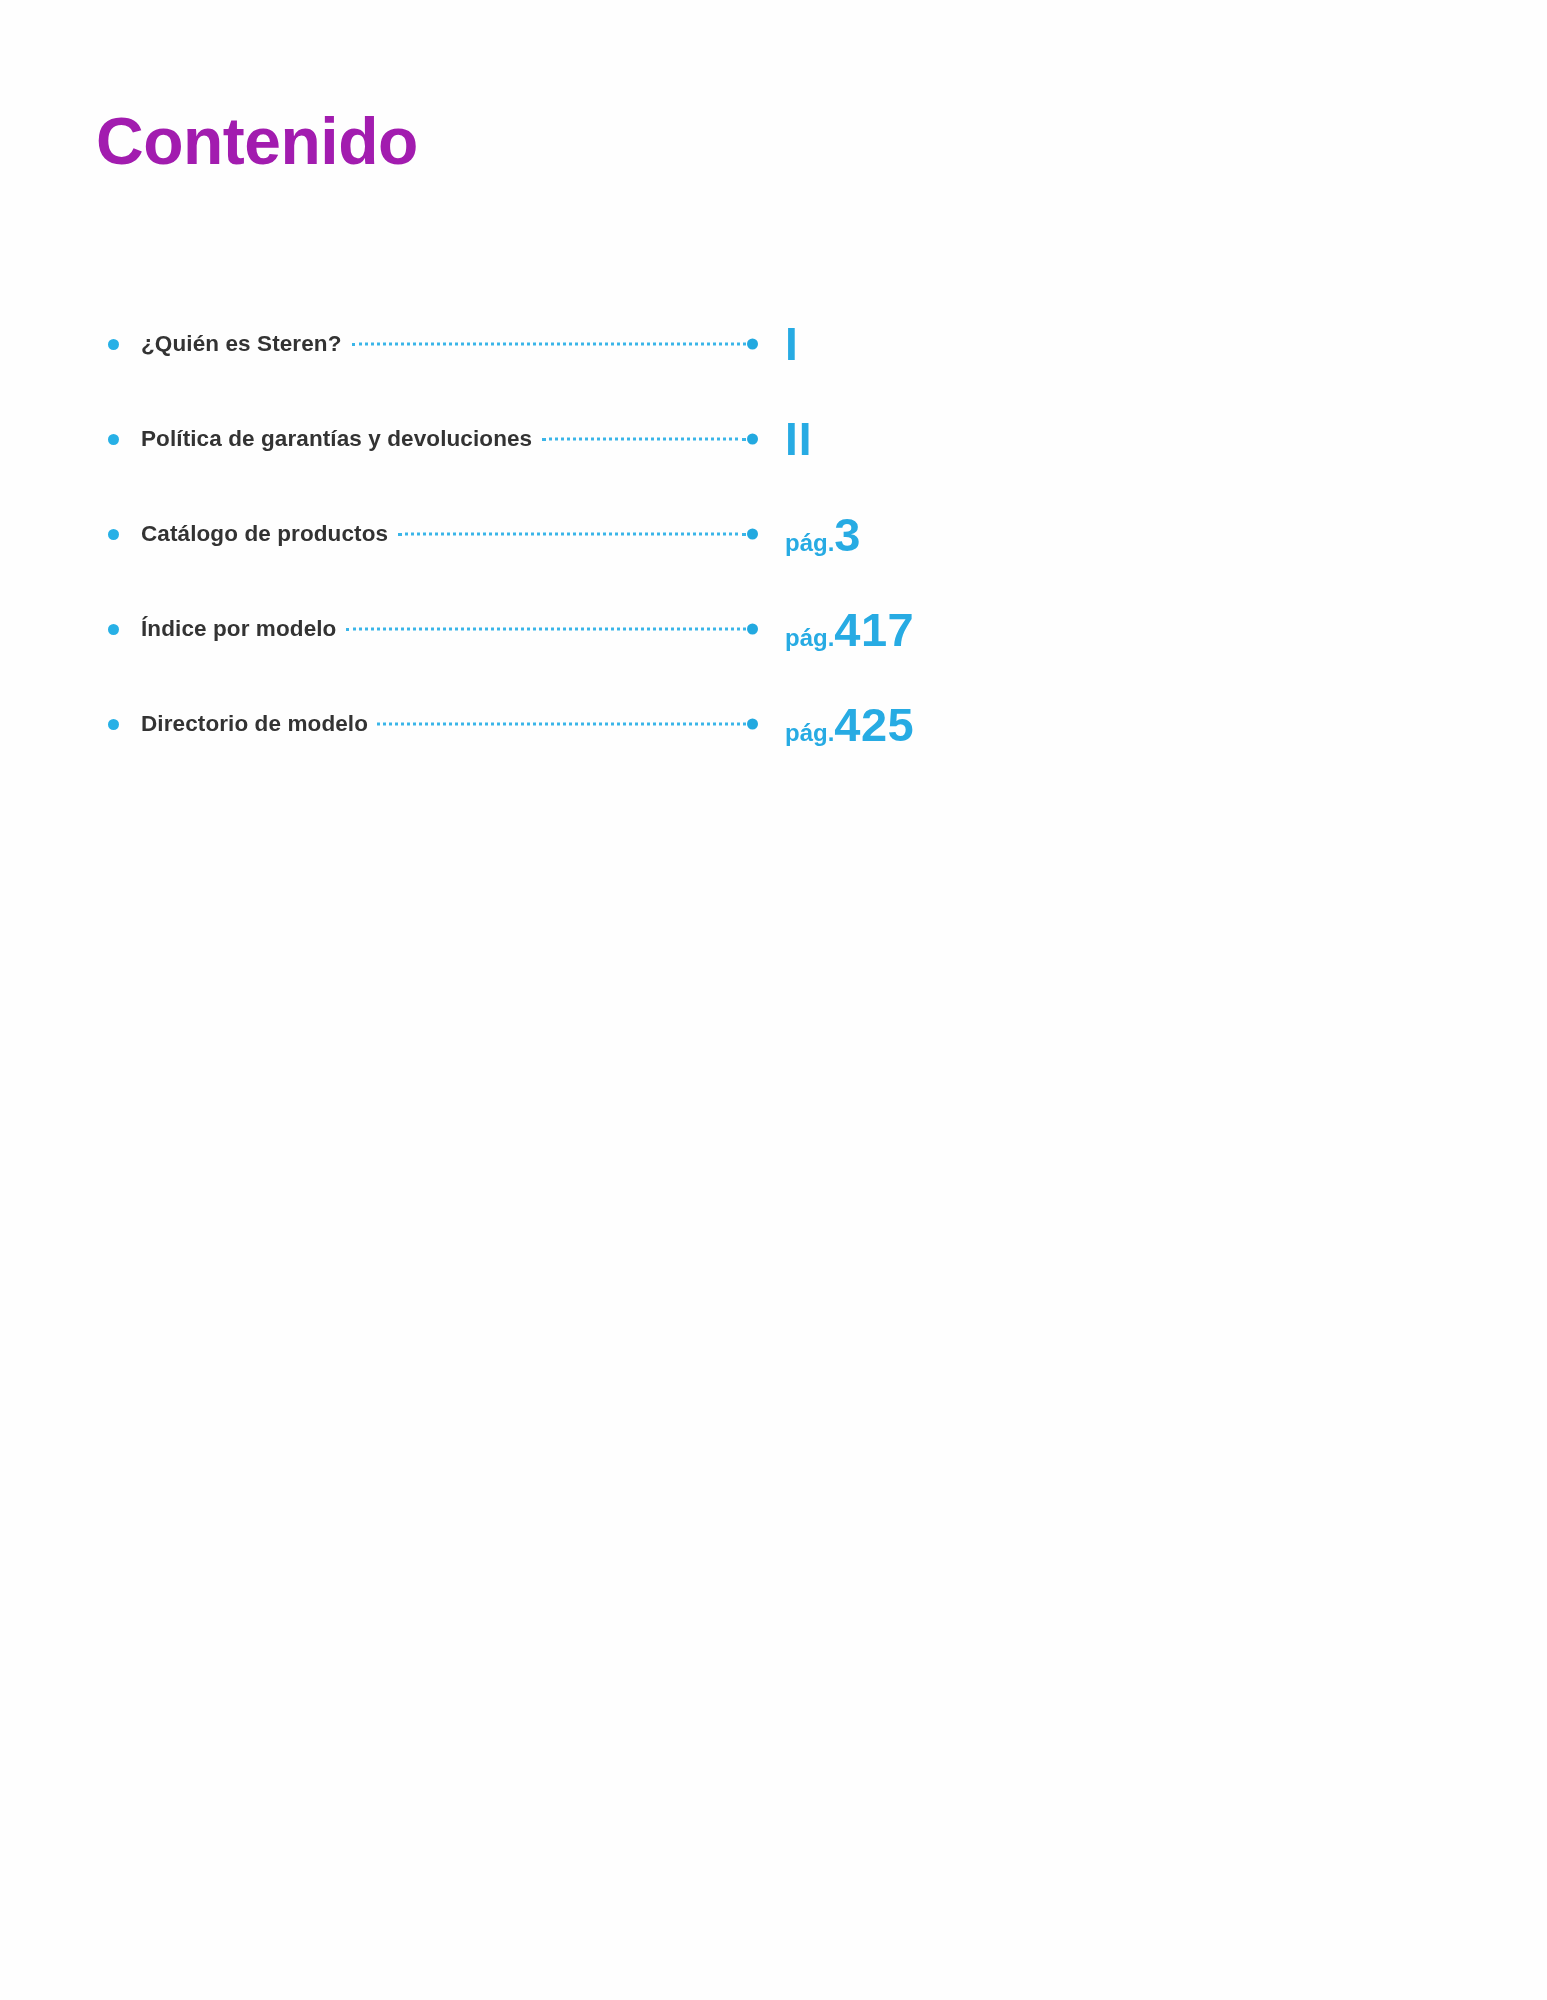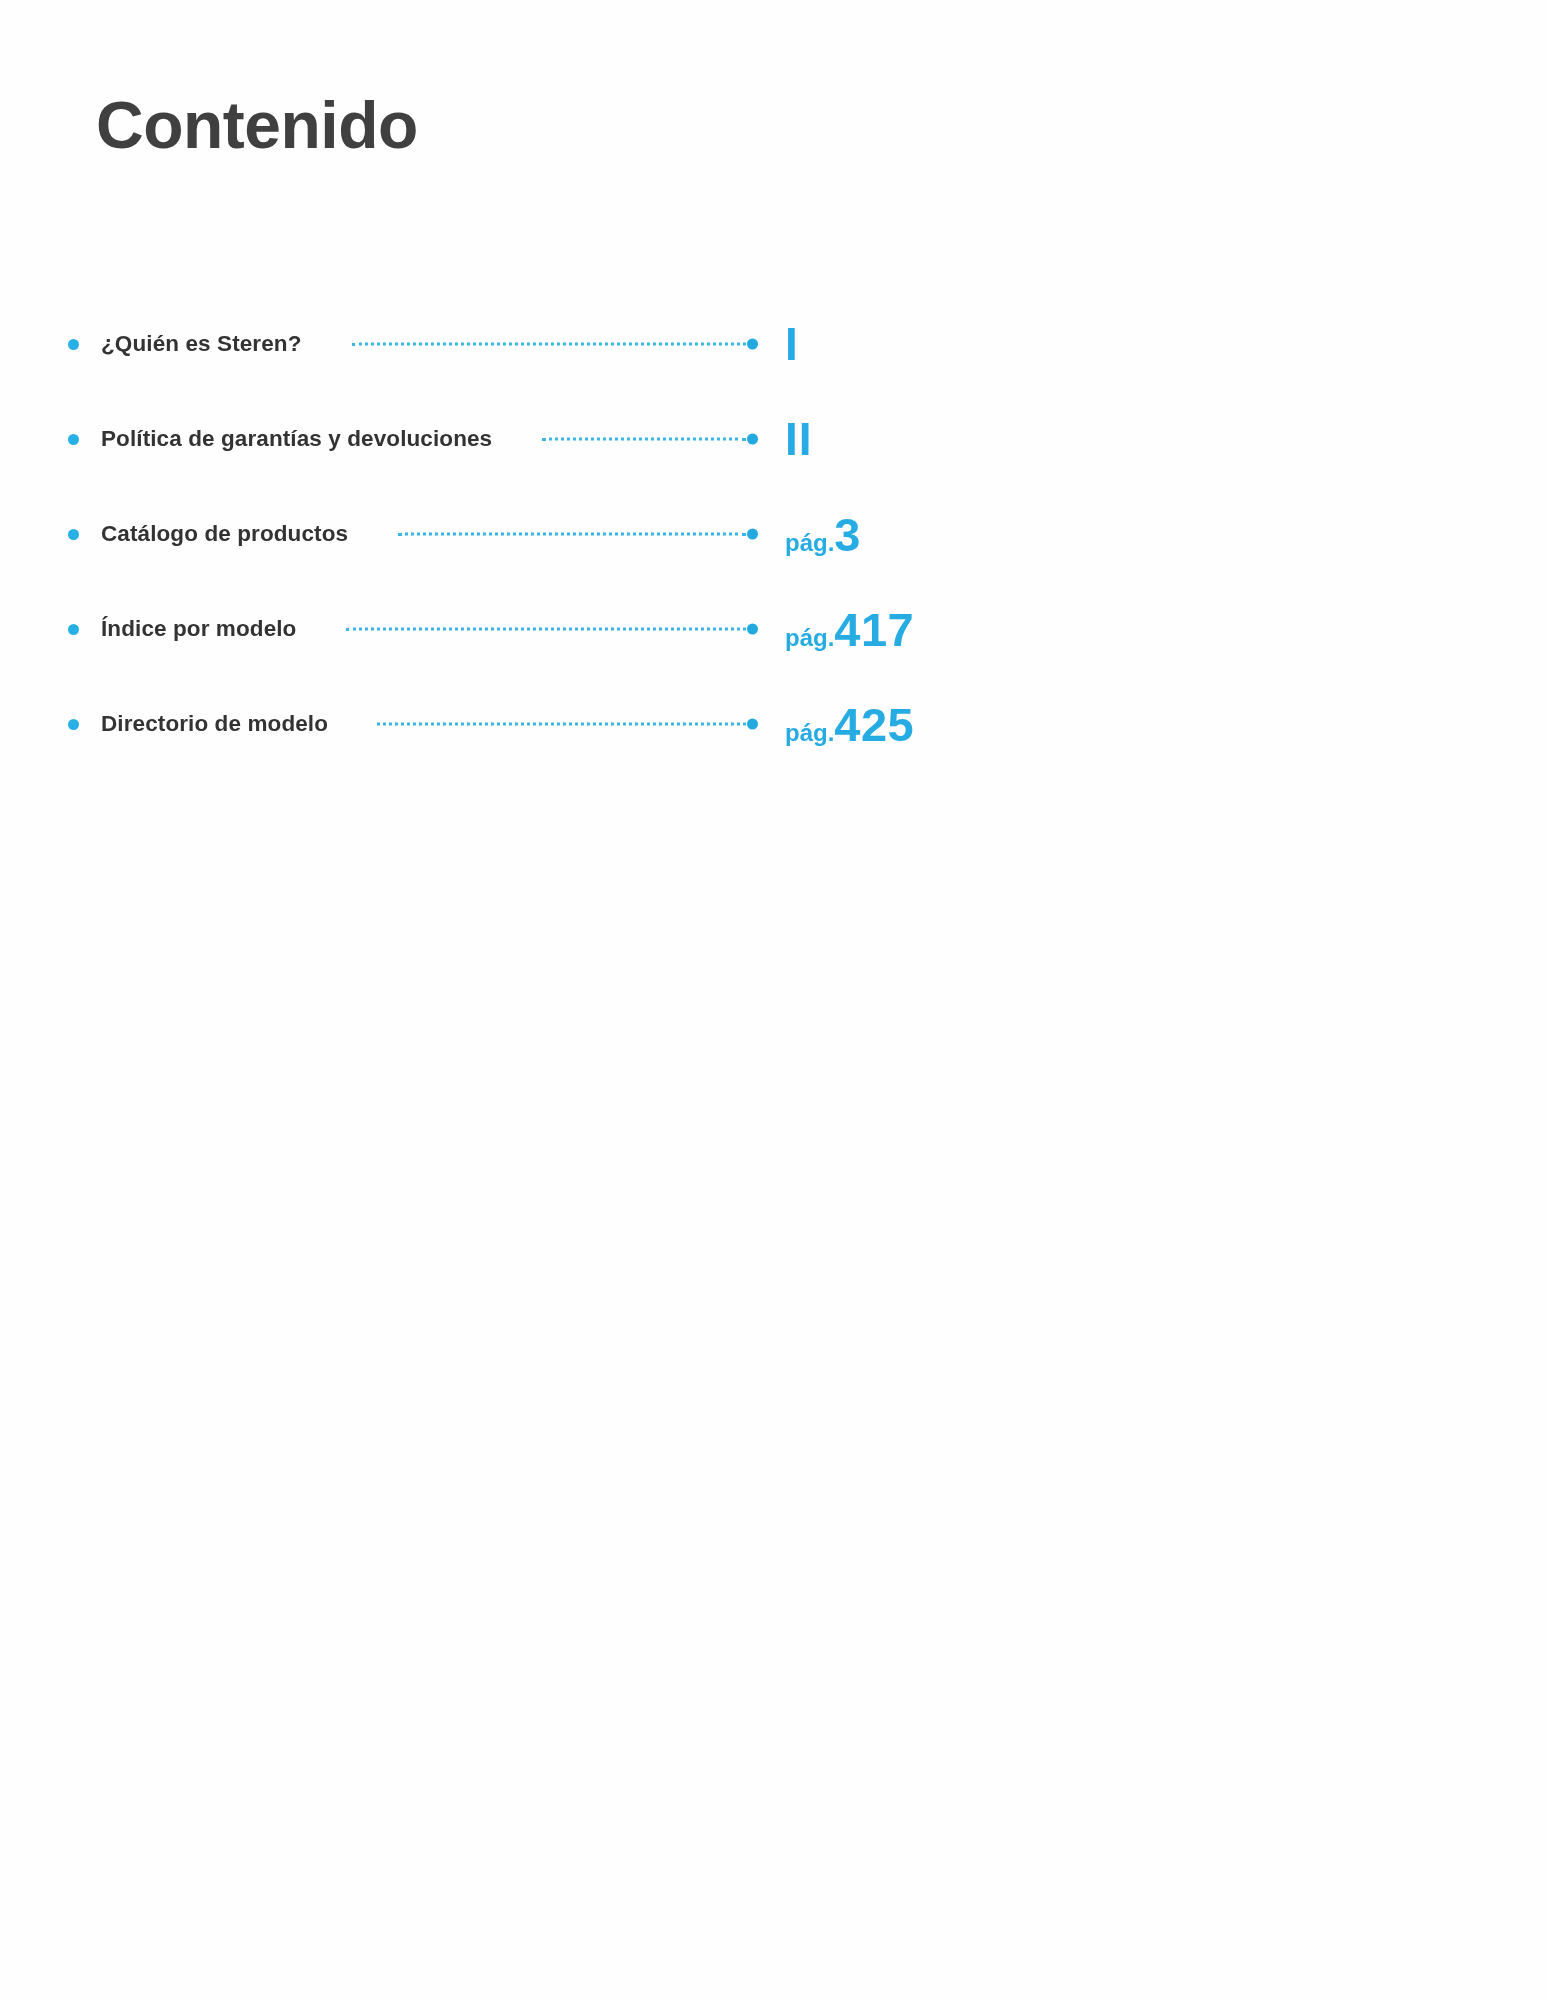--- a/index.html
+++ b/index.html
@@ -20,43 +20,43 @@
   .page {
     position: absolute;
     inset: 0;
     background: #fefefe;
   }
 
   
   .page-title {
     position: absolute;
     left: 96px;
-    top: 48px;
+    top: 64px;
     font-size: 66px;
     line-height: 1.0;
     font-weight: 700;
     letter-spacing: -0.5px;
-    color: #404040;
+    color: #a21caf;
     white-space: nowrap;
   }
 
   
   .toc {
     position: absolute;
     left: 0;
     top: 296px;
     width: 100%;
   }
 
   .toc-row {
     position: relative;
     height: 95px;
     display: flex;
     align-items: center;
-    padding-left: 68px;
+    padding-left: 108px;
     box-sizing: border-box;
   }
 
   .bullet-dot {
     flex: 0 0 auto;
     width: 11px;
     height: 11px;
     border-radius: 50%;
     background: #27b0e6;
     margin-right: 22px;

